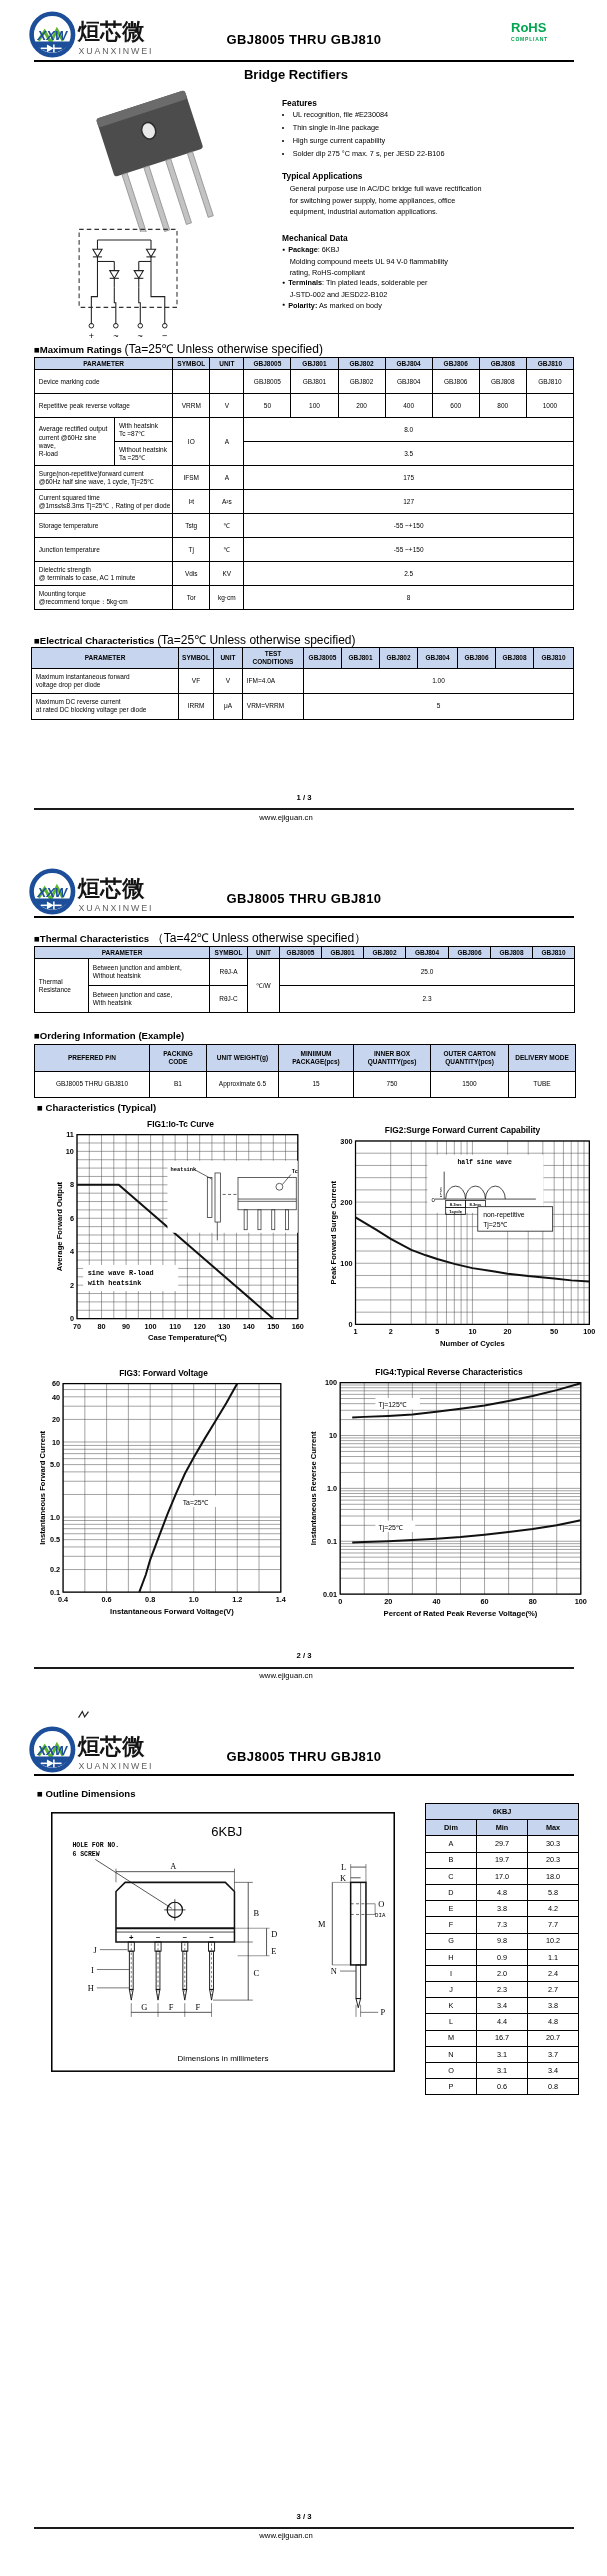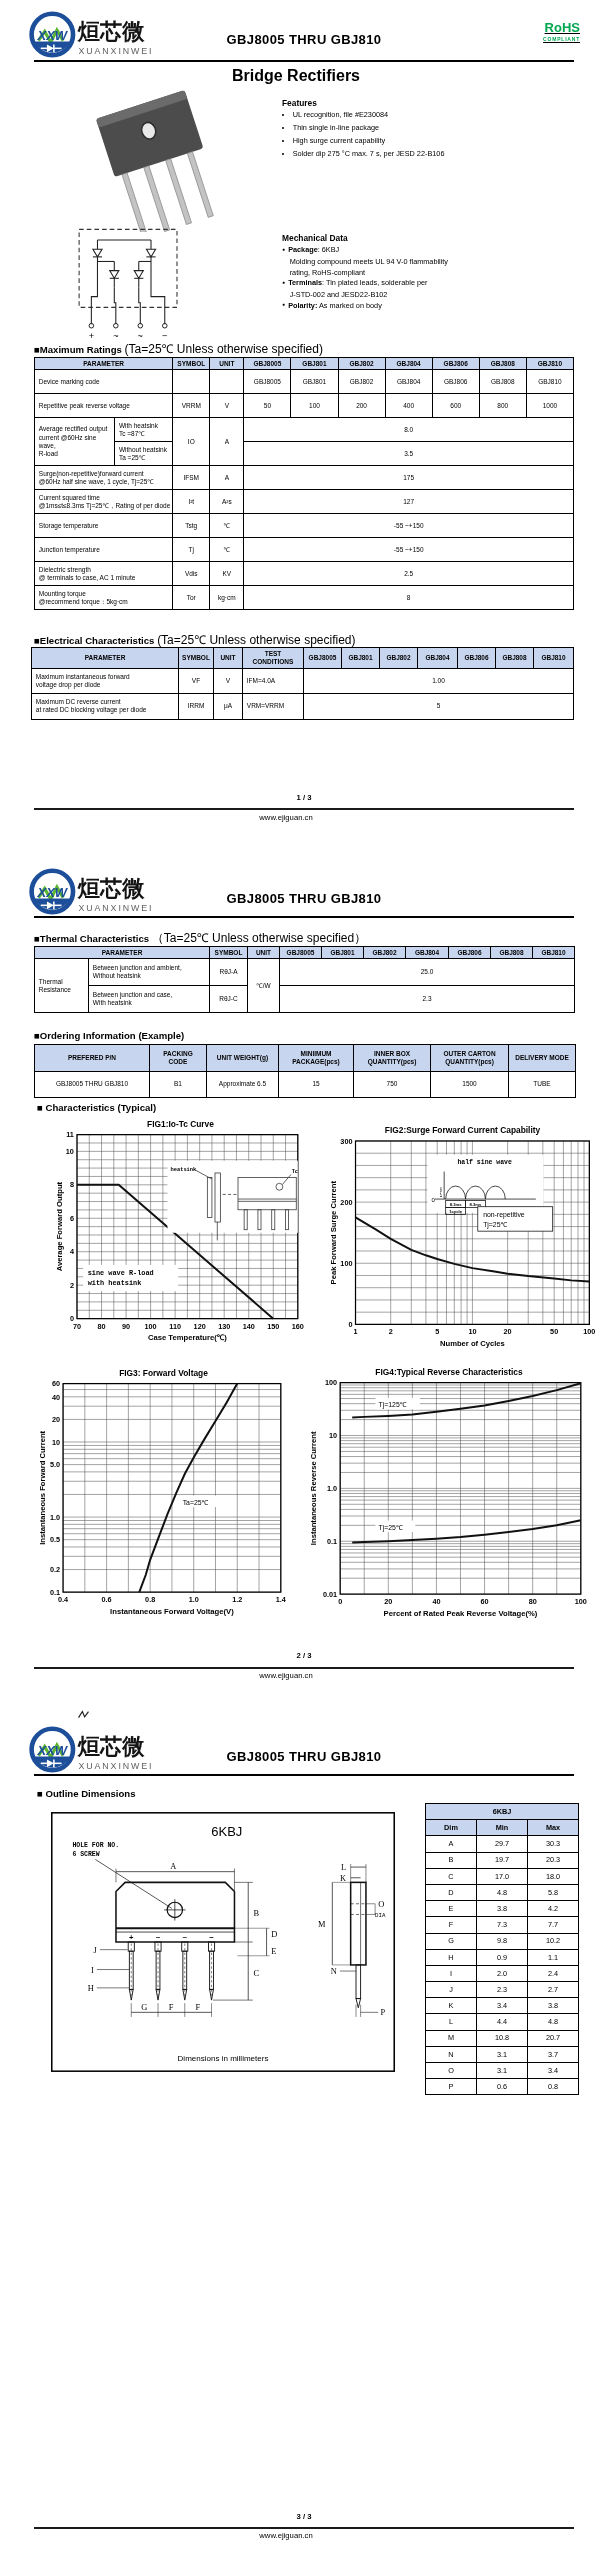--- a/index.html
+++ b/index.html
@@ -2,24 +2,24 @@
 <html style="font-size:12.2px"><head>
 <meta charset="utf-8">
 <style>
   html,body{margin:0;padding:0;background:#fff;}
   body{width:608px;height:2576px;position:relative;font-family:"Liberation Sans",sans-serif;color:#000;}
   .abs{position:absolute;}
   .page{position:absolute;left:0;width:608px;background:#fff;}
   .doc-title{font-size:13px;font-weight:bold;text-align:center;letter-spacing:0.4px;}
   .hdr-rule{position:absolute;left:34px;width:540px;height:1.5px;background:#000;}
   .ftr-rule{position:absolute;left:34px;width:540px;height:1.5px;background:#1a1a1a;}
-  .rohs{position:absolute;text-align:right;width:69px;text-decoration:underline;}
+  .rohs{position:absolute;text-align:left;width:69px;}
   .rohs .r1{font-size:13px;font-weight:800;color:#00a650;}
   .rohs .r2{font-size:5px;font-weight:bold;color:#00a650;letter-spacing:0.8px;margin-top:0.8px;}
-  .h1{font-size:16px;font-weight:bold;text-align:center;width:592px;}
+  .h1{font-size:13px;font-weight:bold;text-align:center;width:592px;}
   .sec{position:absolute;font-size:9.6px;font-weight:bold;}
   .sec .cond{font-weight:normal;font-size:12px;margin-top:20px;}
   .subhead{font-size:8.4px;font-weight:bold;margin:0 0 2.3px 0;}
   .feat ul{margin:1.5px 0 0 10.7px;padding:0;}
   .feat li{font-size:7.3px;margin-bottom:3.8px;}
   .para{font-size:7.3px;line-height:1.55;white-space:pre-line;padding-left:7.7px;}
   .mech .mi{font-size:7.3px;margin-bottom:2.3px;padding-left:7.7px;text-indent:-7.7px;}
   .mech .mi::before{content:"\25CF";font-size:5px;vertical-align:1.5px;margin-right:3.1px;}
   .mech .cont{font-size:7.3px;padding-left:7.7px;line-height:1.5;}
   .mech .b{font-weight:bold;}
@@ -119,20 +119,26 @@
 
   <div class="abs feat" style="left:282px;top:98px;width:314px;">
     <div class="subhead">Features</div>
     <ul>
       <li>UL recognition, file #E230084</li>
       <li>Thin single in-line package</li>
       <li>High surge current capability</li>
       <li>Solder dip 275 °C max. 7 s, per JESD 22-B106</li>
     </ul>
   </div>
+  <div class="abs" style="left:282px;top:171px;width:314px;">
+    <div class="subhead">Typical Applications</div>
+    <div class="para">General purpose use in AC/DC bridge full wave rectification
+for switching power supply, home appliances, office
+equipment, industrial automation applications.</div>
+  </div>
   <div class="abs mech" style="left:282px;top:233px;width:314px;">
     <div class="subhead">Mechanical Data</div>
     <div class="mi"><span class="b">Package</span><span>: 6KBJ</span></div>
     <div class="cont">Molding compound meets UL 94 V-0 flammability</div>
     <div class="cont">rating, RoHS-compliant</div>
     <div class="mi"><span class="b">Terminals</span><span>: Tin plated leads, solderable  per</span></div>
     <div class="cont">J-STD-002 and JESD22-B102</div>
     <div class="mi"><span class="b">Polarity:</span><span> As marked on body</span></div>
   </div>
 
@@ -321,21 +327,21 @@
       <line x1="18" y1="51" x2="26" y2="51" stroke="#fff" stroke-width="2"></line>
       <line x1="35" y1="51" x2="45" y2="51" stroke="#fff" stroke-width="2"></line>
       <text x="66" y="39" font-size="29" font-weight="bold" fill="#141414">烜芯微</text>
       <text x="67" y="58" font-size="11.5" letter-spacing="2.5" fill="#606060">XUANXINWEI</text>
     </svg>
   </div>
   <div class="abs doc-title" style="left:0;top:57px;width:608px;">GBJ8005 THRU GBJ810</div>
   <div class="hdr-rule" style="top:82px;"></div>
 
   <div class="sec" style="left:34px;top:95px;">
-    <span>■Thermal Characteristics </span><span class="cond">（Ta=25℃ Unless otherwise specified）</span>
+    <span>■Thermal Characteristics </span><span class="cond">（Ta=42℃ Unless otherwise specified）</span>
   </div>
   <table class="abs t-th" style="left:34px;top:112px;width:540px;">
     <colgroup>
         <col style="width:54px">
         <col style="width:121px">
         <col style="width:38px">
         <col style="width:32px">
         <col style="width:42px">
         <col style="width:42px">
         <col style="width:42px">
@@ -942,21 +948,21 @@
           <td>3.4</td>
           <td>3.8</td>
         </tr>
         <tr>
           <td>L</td>
           <td>4.4</td>
           <td>4.8</td>
         </tr>
         <tr>
           <td>M</td>
-          <td>10.8</td>
+          <td>16.7</td>
           <td>20.7</td>
         </tr>
         <tr>
           <td>N</td>
           <td>3.1</td>
           <td>3.7</td>
         </tr>
         <tr>
           <td>O</td>
           <td>3.1</td>

